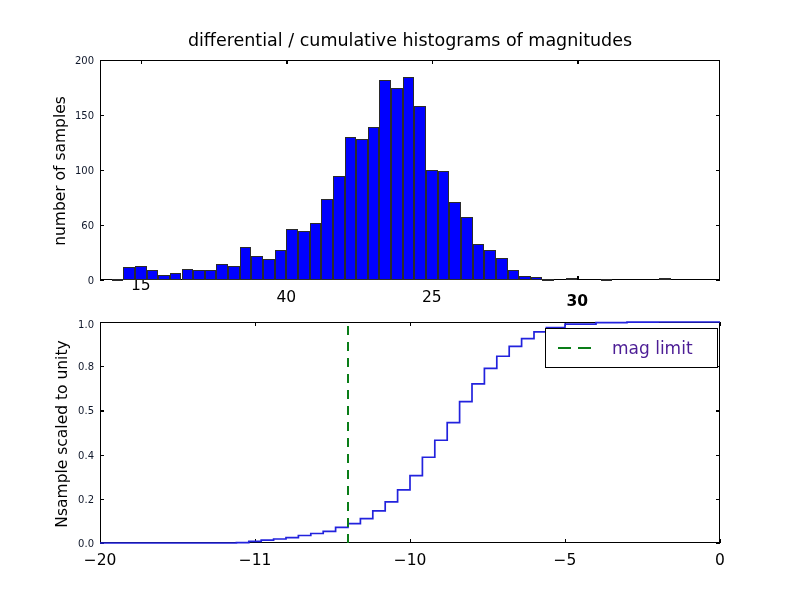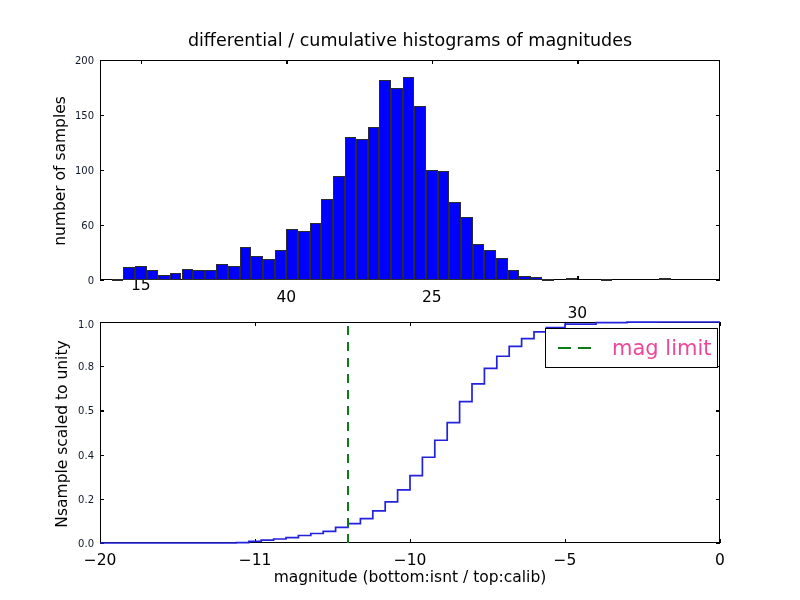--- a/index.html
+++ b/index.html
@@ -106,22 +106,22 @@
   }
   .legend-swatch i {
     position: absolute;
     top: 6px;
     height: 2.4px;
     background: #0a7d18;
   }
   .legend-swatch i.d1 { left: 2px;  width: 13px; }
   .legend-swatch i.d2 { left: 22px; width: 13px; }
   .legend-label {
-    font-size: 21px;
-    color: #ec4899;
+    font-size: 17px;
+    color: #4c1d95;
     white-space: nowrap;
   }
 
   svg.overlay {
     position: absolute;
     left: 0;
     top: 0;
     width: 800px;
     height: 600px;
     pointer-events: none;
@@ -142,21 +142,21 @@
       <div class="ytick-label" style="left: 42px; width: 52px; top: 280px;">0</div>
       <div class="ytick-label" style="left: 42px; width: 52px; top: 225px;">60</div>
       <div class="ytick-label" style="left: 42px; width: 52px; top: 170px;">100</div>
       <div class="ytick-label" style="left: 42px; width: 52px; top: 115px;">150</div>
       <div class="ytick-label" style="left: 42px; width: 52px; top: 60px;">200</div>
     </div>
   <div id="top-xticks">
       <div class="xtick-label" style="left: 140.751px; top: 276px;">15</div>
       <div class="xtick-label" style="left: 286.291px; top: 288px;">40</div>
       <div class="xtick-label" style="left: 431.831px; top: 288px;">25</div>
-      <div class="xtick-label" style="left: 577.371px; top: 304px;">30</div>
+      <div class="xtick-label" style="left: 577.371px; top: 292px; font-weight: bold;">30</div>
     </div>
   <div id="top-ticks-marks">
       <div class="tick-mark tick-y" style="left: 716px; top: 280px;"></div>
       <div class="tick-mark tick-y" style="left: 100px; top: 280px;"></div>
       <div class="tick-mark tick-y" style="left: 716px; top: 225px;"></div>
       <div class="tick-mark tick-y" style="left: 100px; top: 225px;"></div>
       <div class="tick-mark tick-y" style="left: 716px; top: 170px;"></div>
       <div class="tick-mark tick-y" style="left: 100px; top: 170px;"></div>
       <div class="tick-mark tick-y" style="left: 716px; top: 115px;"></div>
       <div class="tick-mark tick-y" style="left: 100px; top: 115px;"></div>
@@ -253,21 +253,20 @@
       <div class="tick-mark tick-x" style="left: 255px; top: 322px;"></div>
       <div class="tick-mark tick-x" style="left: 255px; top: 539px;"></div>
       <div class="tick-mark tick-x" style="left: 410px; top: 322px;"></div>
       <div class="tick-mark tick-x" style="left: 410px; top: 539px;"></div>
       <div class="tick-mark tick-x" style="left: 565px; top: 322px;"></div>
       <div class="tick-mark tick-x" style="left: 565px; top: 539px;"></div>
       <div class="tick-mark tick-x" style="left: 720px; top: 322px;"></div>
       <div class="tick-mark tick-x" style="left: 720px; top: 539px;"></div>
     </div>
 
-  <div class="xlabel" style="left:100px; top:568px; width:620px;">magnitude (bottom:isnt / top:calib)</div>
 
   <svg class="overlay">
     <polyline id="cum-curve" fill="none" stroke="#2222dd" stroke-width="1.7" stroke-linejoin="miter" points="100,543 131,543 131,543 162,543 162,543 193,543 193,543 224,543 224,543 236.4,543 236.4,542.558 248.80000000000004,542.558 248.80000000000004,541.453 261.19999999999993,541.453 261.19999999999993,540.127 273.6,540.127 273.6,539.022 286,539.022 286,537.696 298.4,537.696 298.4,535.486 310.8,535.486 310.8,533.497 323.2,533.497 323.2,531.287 335.6,531.287 335.6,527.309 348,527.309 348,523.552 360.40000000000003,523.552 360.40000000000003,518.69 372.8,518.69 372.8,510.955 385.2,510.955 385.2,501.894 397.59999999999997,501.894 397.59999999999997,489.96 410,489.96 410,475.595 422.40000000000003,475.595 422.40000000000003,457.252 434.8,457.252 434.8,440.235 447.2,440.235 447.2,422.555 459.59999999999997,422.555 459.59999999999997,401.56 472,401.56 472,383.88 484.4,383.88 484.4,368.40999999999997 496.8,368.40999999999997 496.8,356.255 509.19999999999993,356.255 509.19999999999993,346.31 521.5999999999999,346.31 521.5999999999999,338.575 534,338.575 534,331.94500000000005 546.4,331.94500000000005 546.4,327.525 565,327.525 565,324.21000000000004 596,324.21000000000004 596,322.663 627,322.663 627,322.221 658,322.221 658,322 689,322 689,322 720,322 720,322"></polyline>
     <line id="maglimit-line" stroke="#0a7d18" stroke-width="2" stroke-dasharray="9,7" x1="348" y1="543" x2="348" y2="322"></line>
   </svg>
 
   <div class="legend-box" style="left:545px; top:328px; width:173px; height:40px;">
     <span class="legend-swatch">
       <i class="d1"></i>
         <i class="d2"></i>

